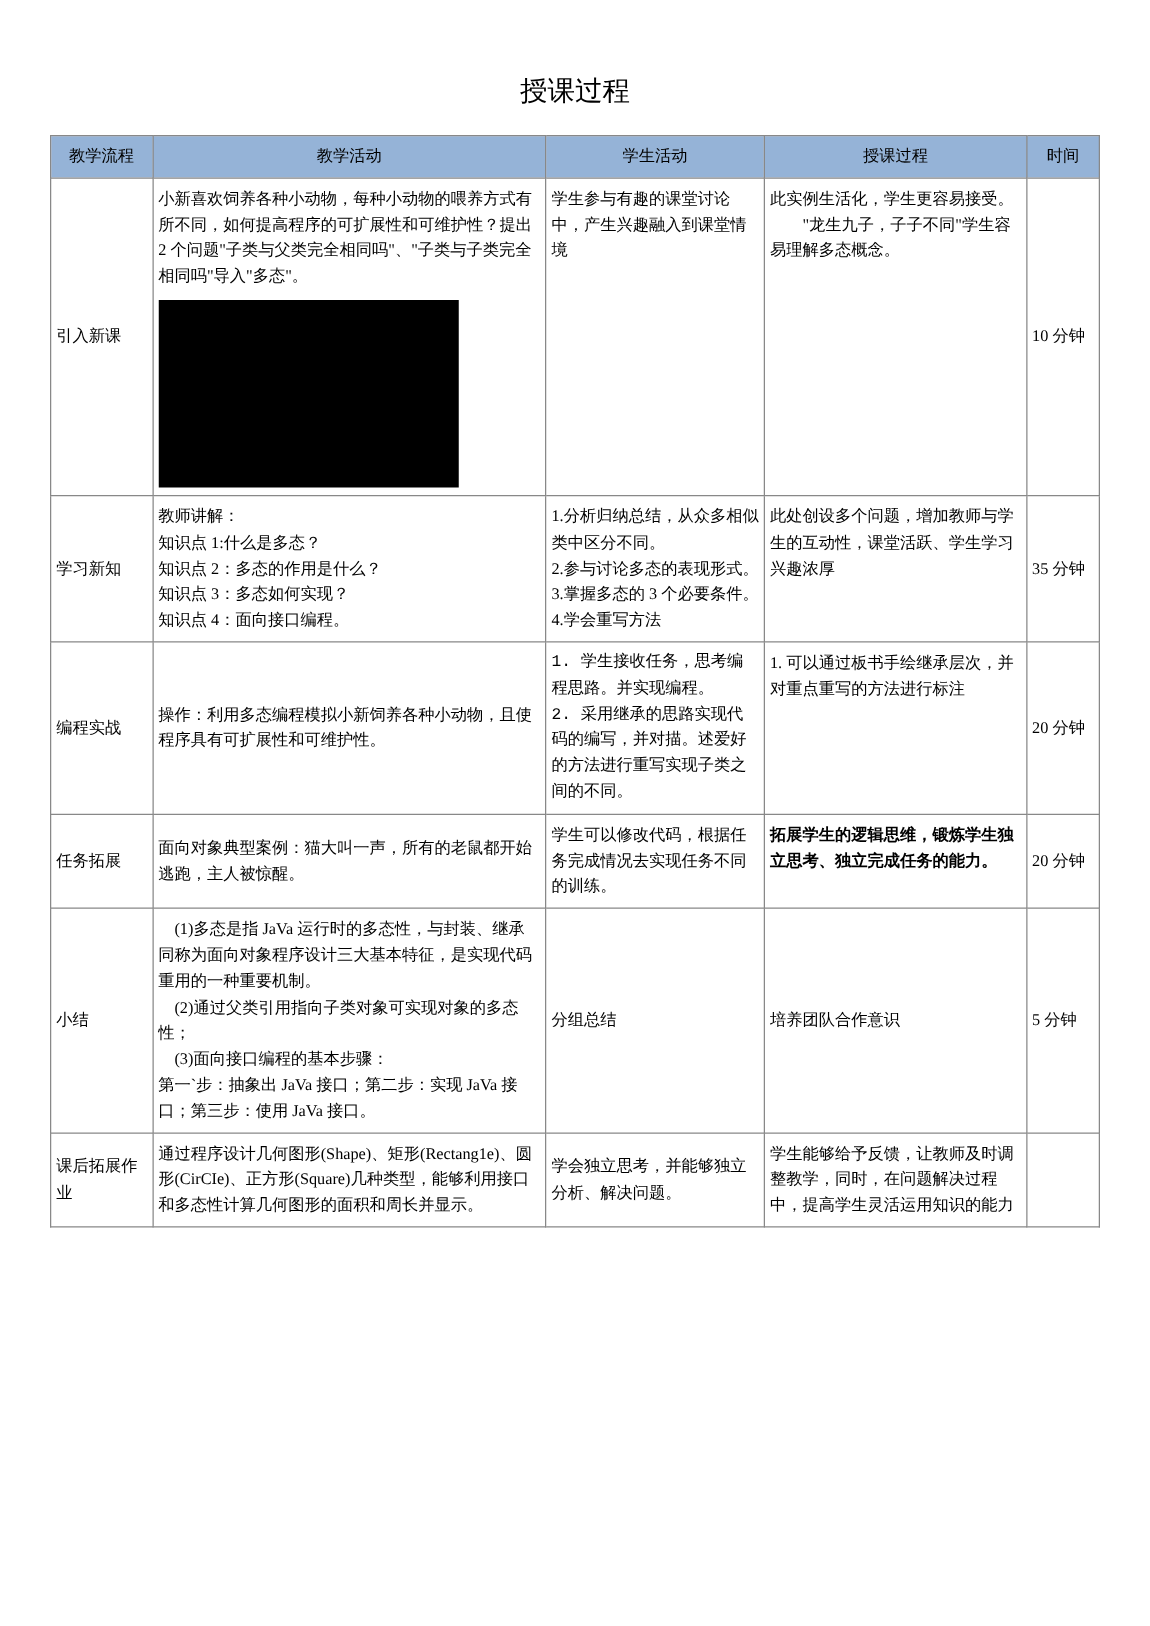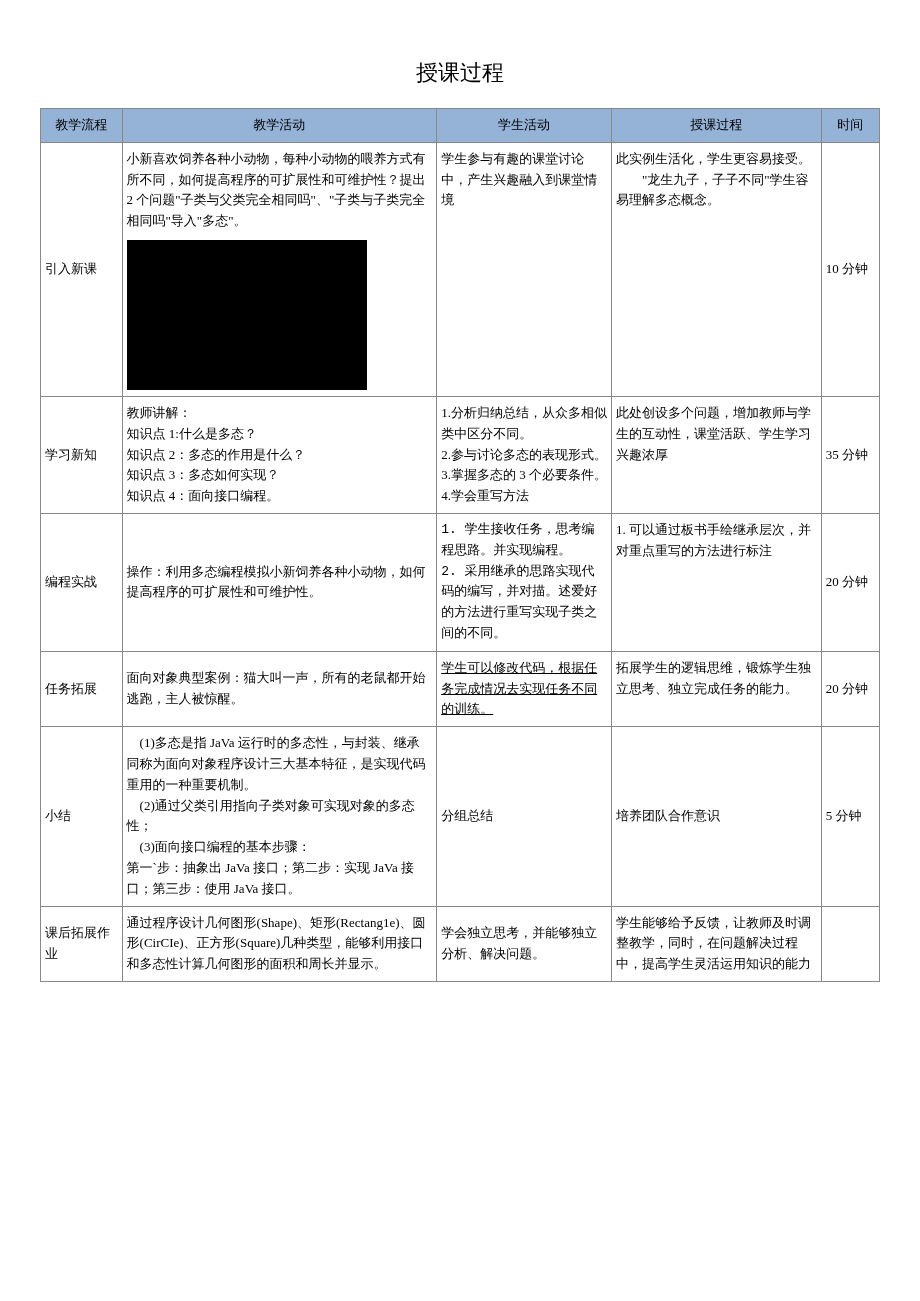--- a/index.html
+++ b/index.html
@@ -115,32 +115,32 @@
       <td class="pre-line" style="vertical-align:top;margin-left:19px;">1.分析归纳总结，从众多相似类中区分不同。
 2.参与讨论多态的表现形式。
 3.掌握多态的 3 个必要条件。
 4.学会重写方法</td>
       <td class="pre-line" style="vertical-align:top;margin-top:36px;">此处创设多个问题，增加教师与学生的互动性，课堂活跃、学生学习兴趣浓厚</td>
       <td>35 分钟</td>
     </tr>
 
     <tr>
       <td>编程实战</td>
-      <td class="pre-line">操作：利用多态编程模拟小新饲养各种小动物，如何提高程序的可扩展性和可维护性。</td>
+      <td class="pre-line">操作：利用多态编程模拟小新饲养各种小动物，且使程序具有可扩展性和可维护性。</td>
       <td class="pre-line" style="vertical-align:top;font-family:Liberation Mono, monospace;">1. 学生接收任务，思考编程思路。并实现编程。
 2. 采用继承的思路实现代码的编写，并对描。述爱好的方法进行重写实现子类之间的不同。</td>
       <td class="pre-line" style="vertical-align:top;">1. 可以通过板书手绘继承层次，并对重点重写的方法进行标注</td>
       <td>20 分钟</td>
     </tr>
 
     <tr>
       <td>任务拓展</td>
       <td class="pre-line">面向对象典型案例：猫大叫一声，所有的老鼠都开始逃跑，主人被惊醒。</td>
-      <td class="pre-line" style="vertical-align:top;text-decoration:underline;">学生可以修改代码，根据任务完成情况去实现任务不同的训练。</td>
-      <td class="pre-line" style="vertical-align:top;">拓展学生的逻辑思维，锻炼学生独立思考、独立完成任务的能力。</td>
+      <td class="pre-line" style="vertical-align:top;">学生可以修改代码，根据任务完成情况去实现任务不同的训练。</td>
+      <td class="pre-line" style="vertical-align:top;font-weight:bold;">拓展学生的逻辑思维，锻炼学生独立思考、独立完成任务的能力。</td>
       <td>20 分钟</td>
     </tr>
 
     <tr>
       <td>小结</td>
       <td class="pre-line">　(1)多态是指 JaVa 运行时的多态性，与封装、继承同称为面向对象程序设计三大基本特征，是实现代码重用的一种重要机制。
 　(2)通过父类引用指向子类对象可实现对象的多态性；
 　(3)面向接口编程的基本步骤：
 第一`步：抽象出 JaVa 接口；第二步：实现 JaVa 接口；第三步：使用 JaVa 接口。</td>
       <td class="pre-line">分组总结</td>

